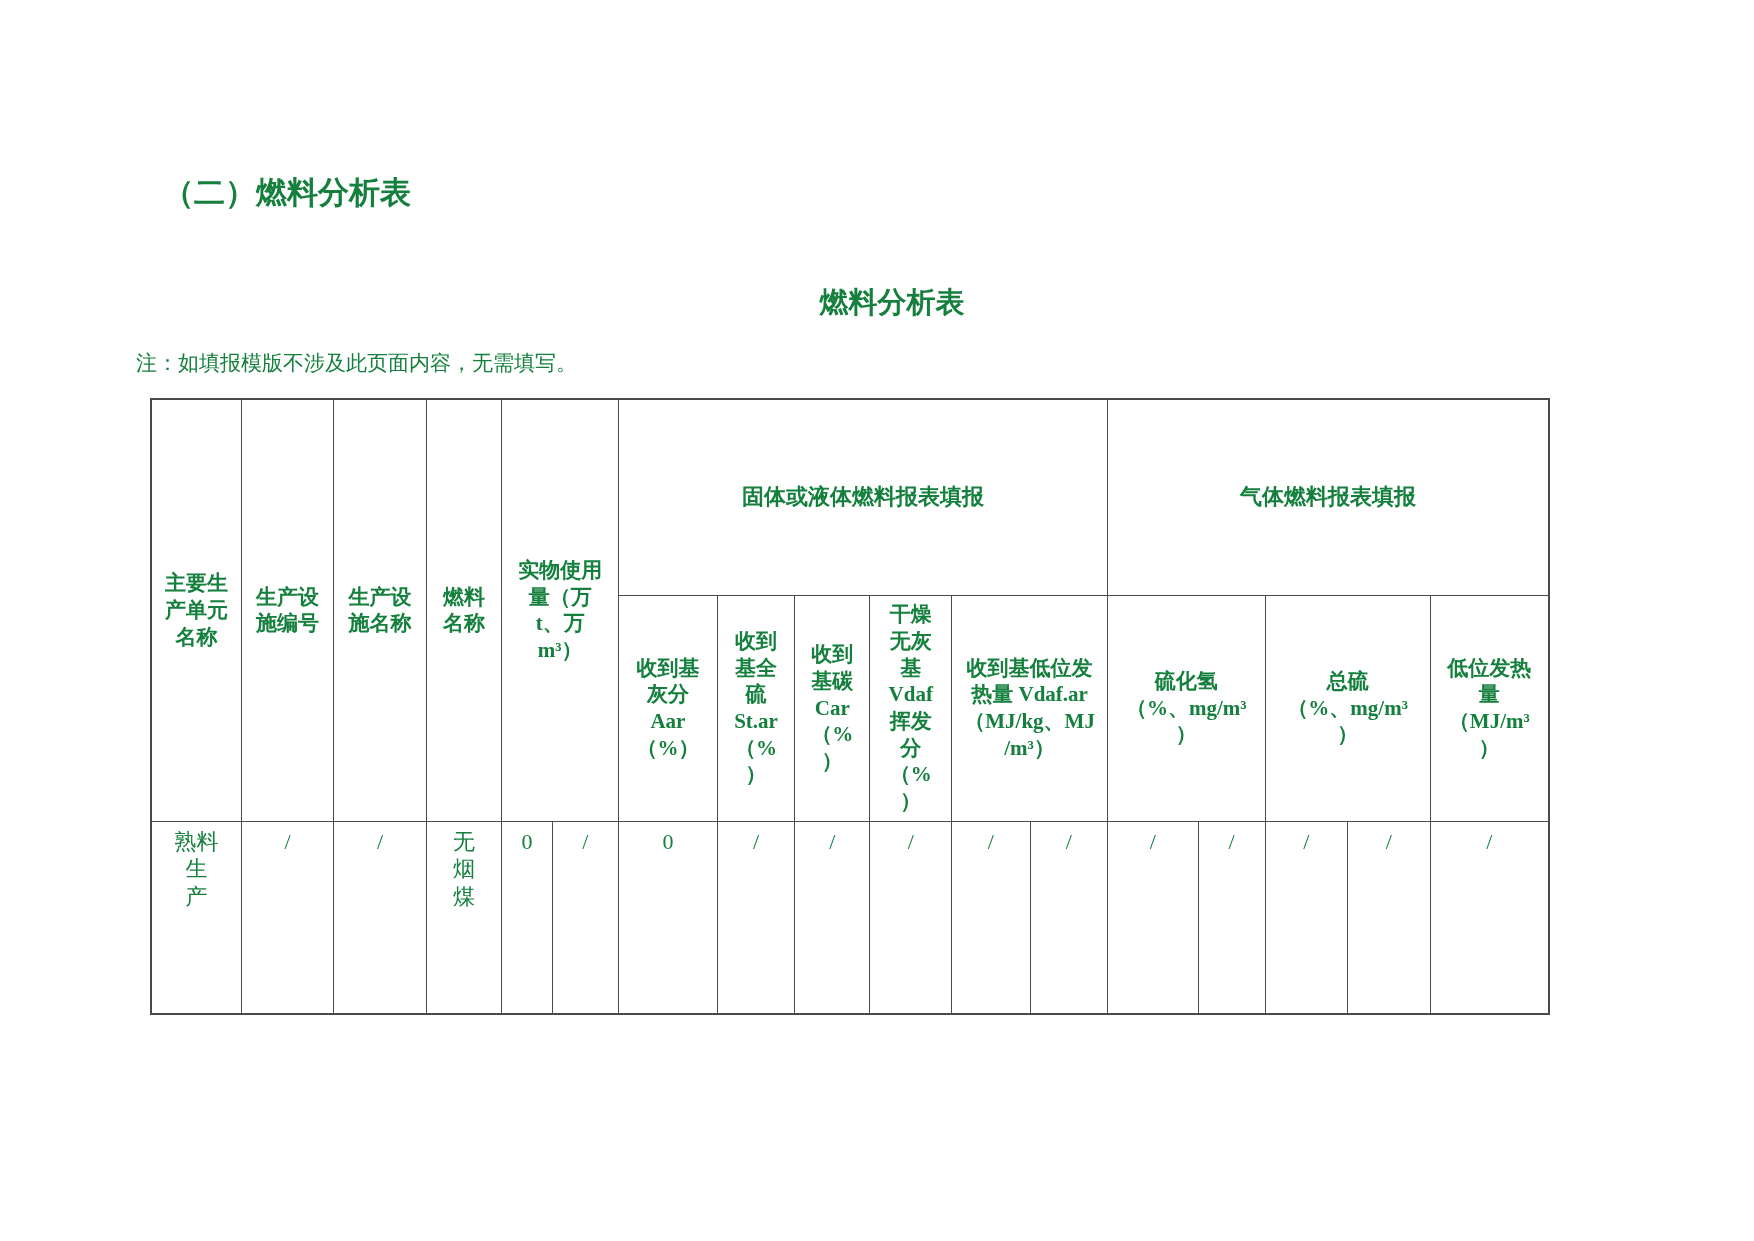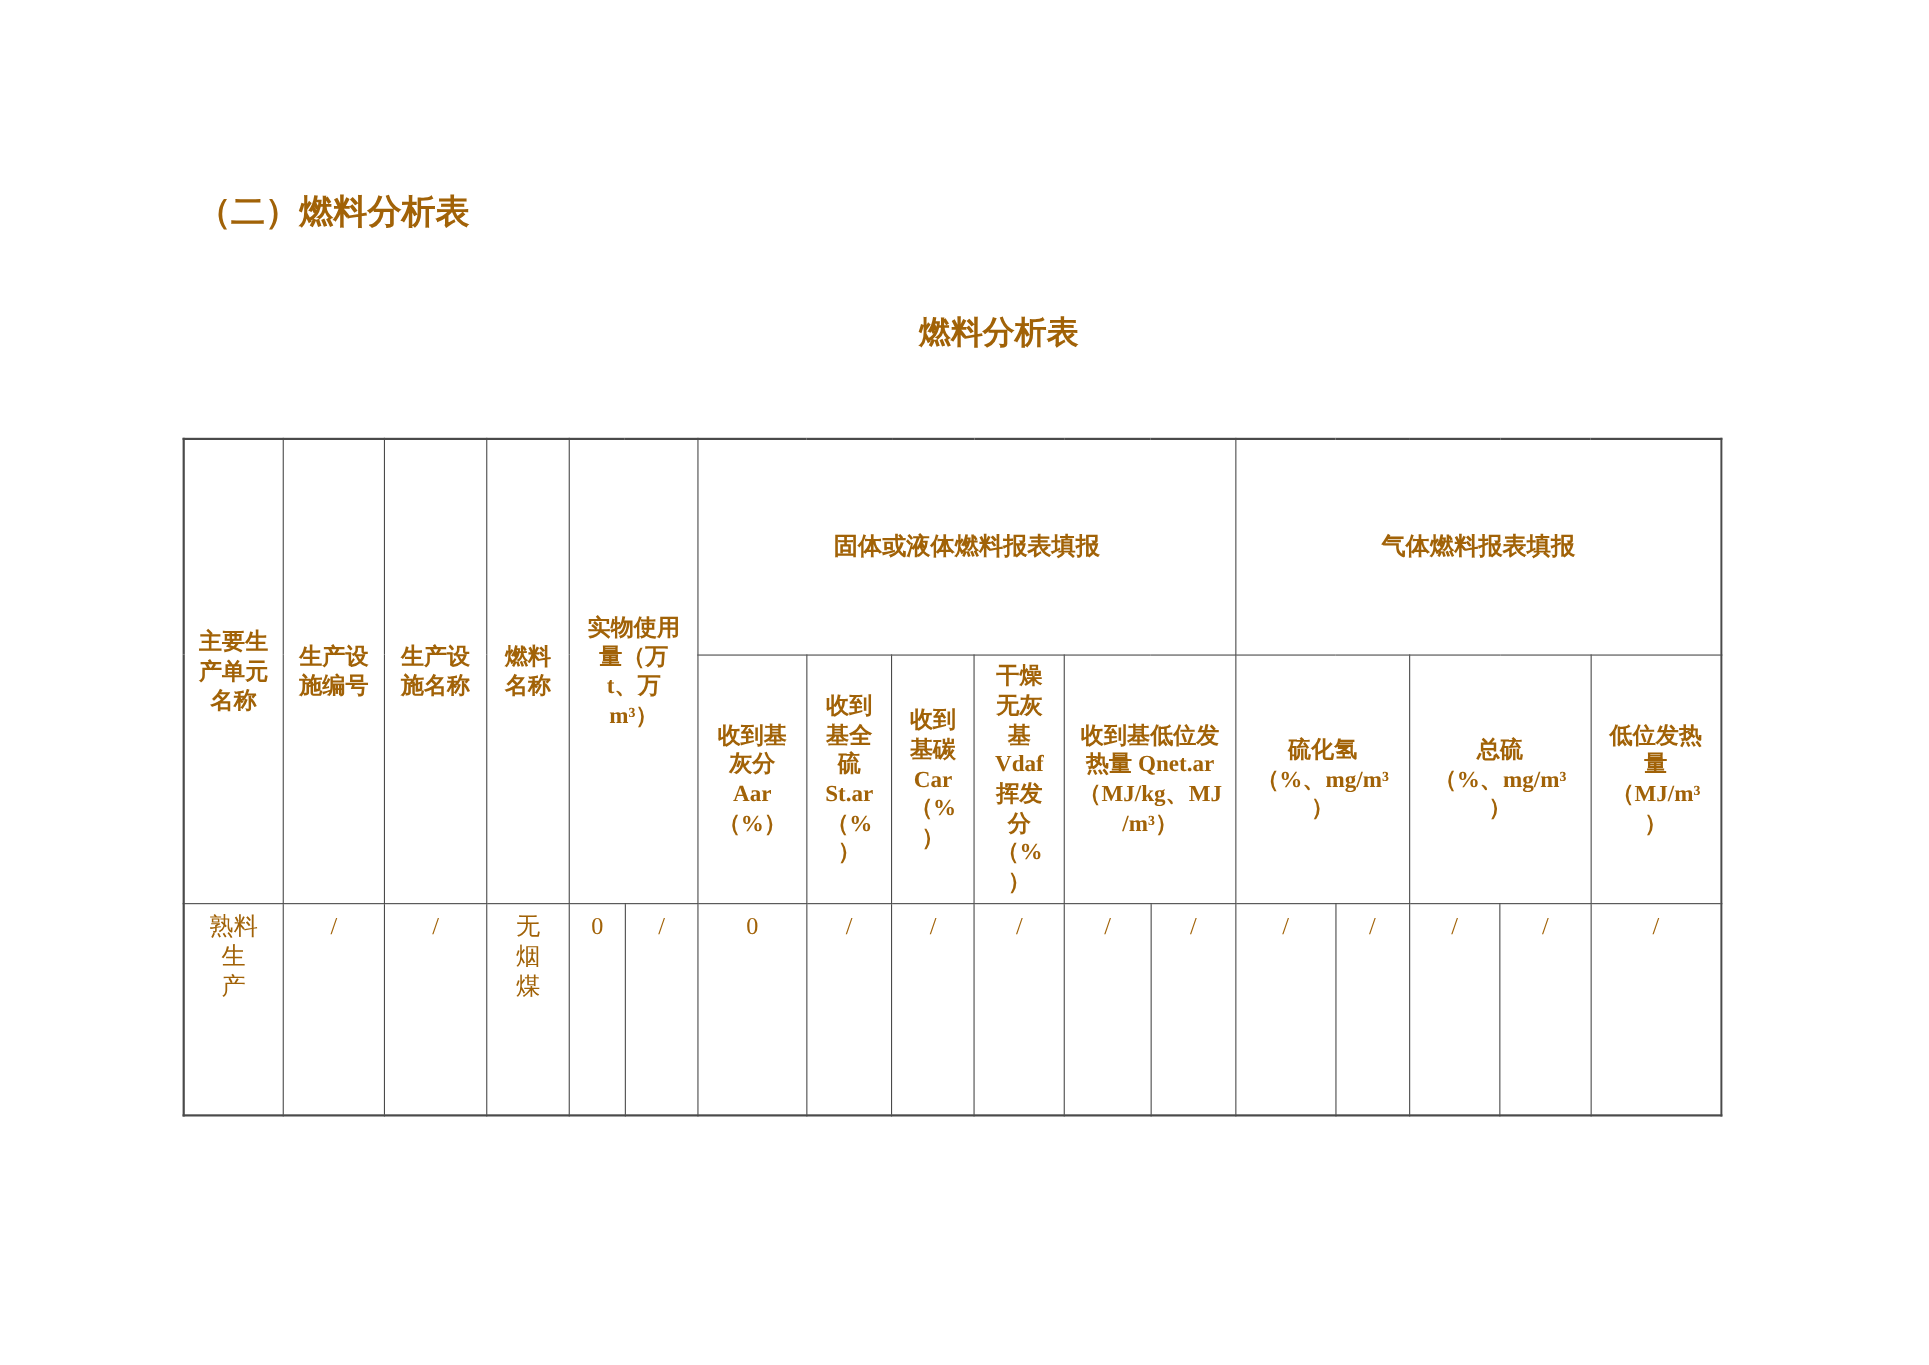--- a/index.html
+++ b/index.html
@@ -5,24 +5,23 @@
   html, body {
     margin: 0;
     padding: 0;
     background: #ffffff;
   }
   .page {
     position: relative;
     width: 1550px;
     height: 1241px;
     background: #ffffff;
-    color: #a16207;
+    color: #15803d;
     font-family: "Liberation Serif", "DejaVu Serif", serif;
     overflow: hidden;
-    margin-left: 16px;
   }
   .section-heading {
     position: absolute;
     left: 163px;
     top: 172px;
     margin: 0;
     font-size: 31px;
     font-weight: bold;
     white-space: pre;
   }
@@ -82,20 +81,21 @@
 </style>
 </head>
 <body>
 
 <div class="page">
 
   <h1 class="section-heading">（二）燃料分析表</h1>
 
   <h2 class="table-title">燃料分析表</h2>
 
+  <p class="note">注：如填报模版不涉及此页面内容，无需填写。</p>
 
   <table class="fuel-table">
     <colgroup>
       <col style="width:94px">
         <col style="width:98px">
         <col style="width:98px">
         <col style="width:78px">
       <col style="width:51px">
         <col style="width:69px">
       <col style="width:102px">
@@ -146,21 +146,21 @@
 ）</th>
         <th>干燥
 无灰
 基
 Vdaf
 挥发
 分
 （%
 ）</th>
         <th colspan="2">收到基低位发
-热量 Qnet.ar
+热量 Vdaf.ar
 （MJ/kg、MJ
 /m³）</th>
         <th colspan="2">硫化氢
 （%、mg/m³
 ）</th>
         <th colspan="2">总硫
 （%、mg/m³
 ）</th>
         <th>低位发热
 量

